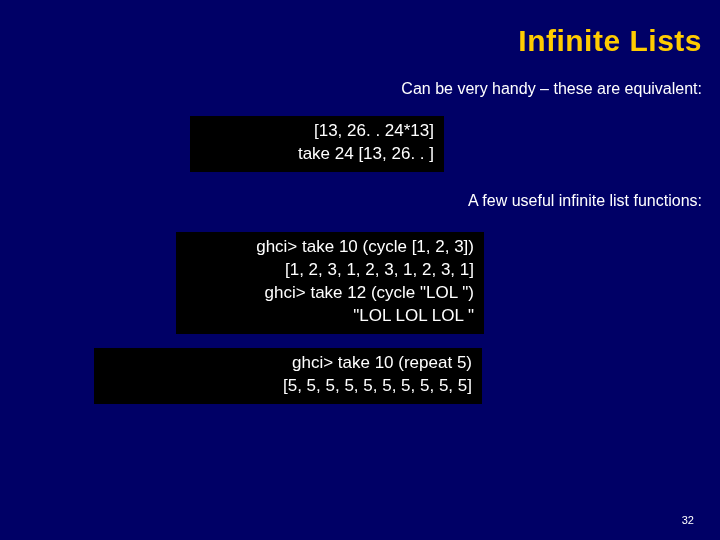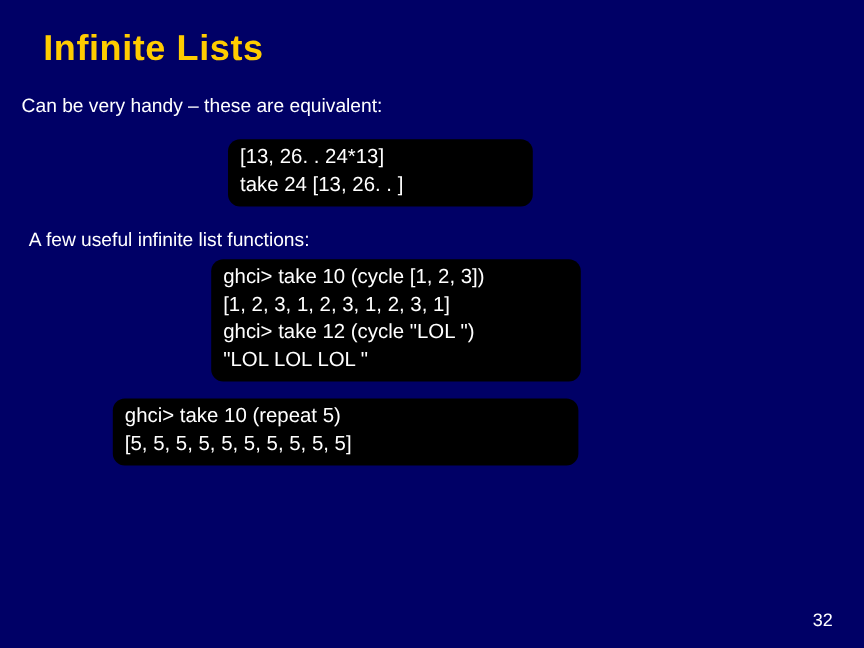--- a/index.html
+++ b/index.html
@@ -1,15 +1,15 @@
 <!DOCTYPE html>
 <html><head>
 <meta charset="utf-8">
 <style>
-  * { margin: 0; padding: 0; box-sizing: border-box; }
+  * { margin: 0; padding: 0; box-sizing: border-box; text-align: right; }
   html, body { width: 720px; height: 540px; overflow: hidden; }
   body {
     background: #000066;
     font-family: Verdana, Geneva, sans-serif;
     color: #ffcc00;
     position: relative;
   }
   .slide {
     width: 720px;
     height: 540px;
@@ -25,51 +25,50 @@
     margin-bottom: 22px;
     font-family: Arial, Helvetica, sans-serif;
   }
   .body-text {
     color: #ffffff;
     font-size: 16px;
     font-weight: 400;
     margin-bottom: 18px;
   }
   .body-text.first { margin-left: 0px; }
-  .body-text.second { margin-left: 6px; margin-top: 14px; margin-bottom: 6px;}
+  .body-text.second { margin-left: 6px; margin-top: 14px; margin-bottom: 22px;}
   .code-box {
     background: #000000;
     color: #ffffff;
     font-family: Arial, Helvetica, sans-serif;
     font-size: 17px;
     line-height: 1.35;
-    padding: 4px 24px 6px 10px;
+    padding: 4px 10px 6px 10px;
     white-space: pre;
-    border-radius: 10px;
   }
   .box1 {
     margin-left: 172px;
     width: 254px;
     margin-bottom: 20px;
   }
   .box2 {
     margin-left: 158px;
     width: 308px;
     margin-bottom: 14px;
   }
   .box3 {
     margin-left: 76px;
     width: 388px;
   }
   .page-num {
     position: absolute;
     right: 26px;
     bottom: 14px;
     color: #ffffff;
-    font-size: 15px;
+    font-size: 11px;
     font-family: Arial, Helvetica, sans-serif;
   }
 </style>
 </head>
 <body>
 
 <div class="slide">
 
   <div class="title">Infinite Lists</div>
 

